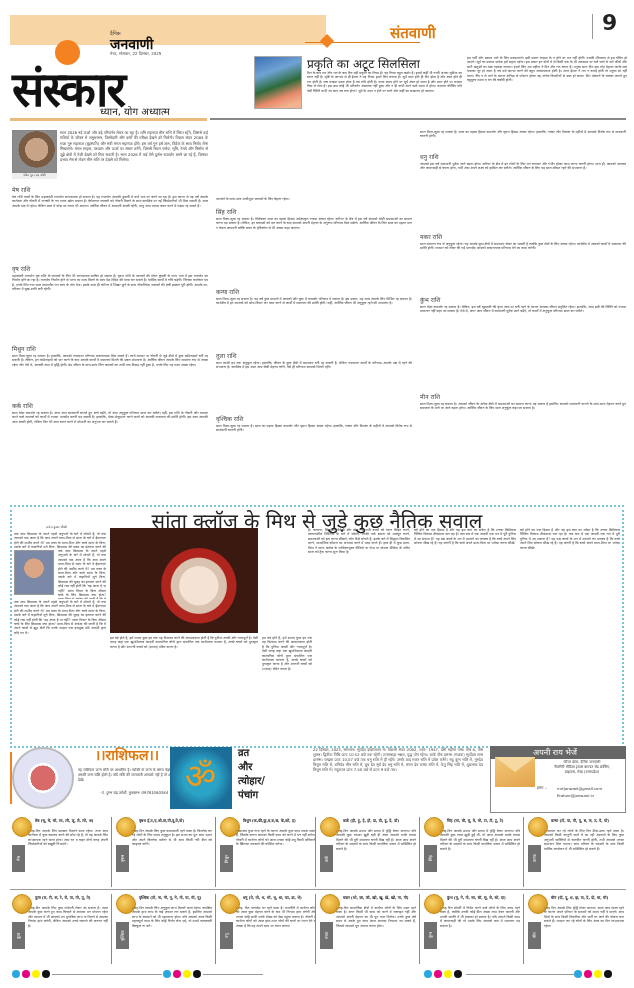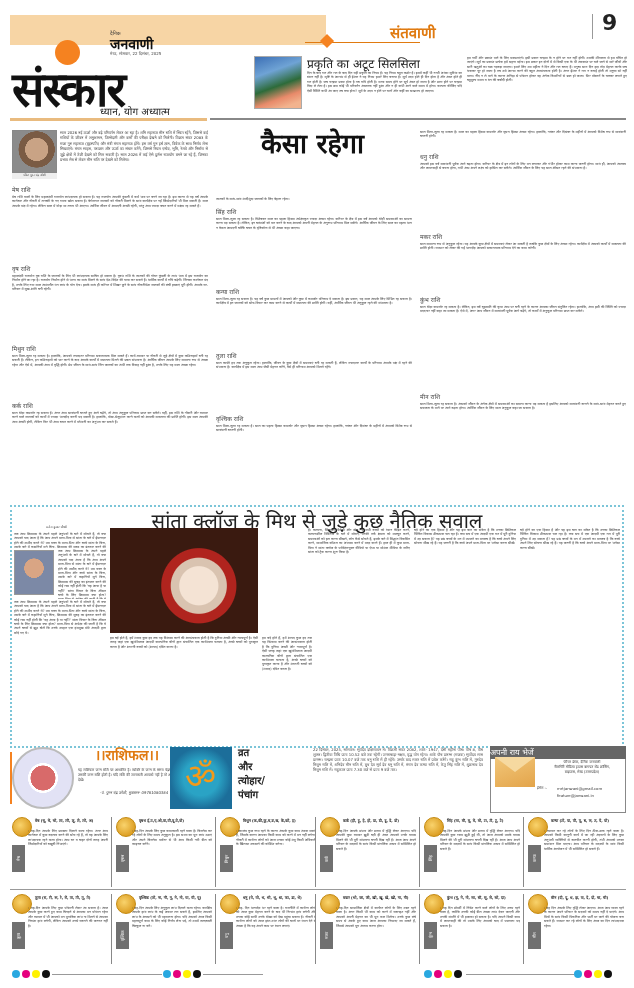--- a/index.html
+++ b/index.html
@@ -32,21 +32,21 @@
   .santa-title{left:10px;top:507px;width:614px;text-align:center;font-size:20px;color:#222;font-family:"DejaVu Serif",serif}
   .santa-img{left:110px;top:528px;width:148px;height:105px;background:radial-gradient(circle at 60% 55%,#f4e3d4 0 18%,#d9c3b0 19% 26%,#b0241e 27% 35%,#3a1a10 36%),#3b1d12}
   .santa-author{left:46px;top:525px;font-size:3px;font-family:"DejaVu Sans",sans-serif;color:#222}
   .writer-photo{left:14px;top:550px;width:40px;height:45px;background:radial-gradient(circle at 50% 40%,#d9a584 0 30%,#7c89a6 31%);border:1px solid #999}
   .rashifal-head{left:95px;top:745px;font-size:14px;color:#e07a10;font-family:"DejaVu Sans",sans-serif;font-weight:bold}
   .zodiac-wheel{left:12px;top:747px;width:62px;height:62px;border-radius:50%;background:radial-gradient(circle,#d86a6a 0 30%,#fff 31% 36%,#e2e2f5 37%);border:2px solid #bbb}
   .om-img{left:170px;top:747px;width:62px;height:62px;background:radial-gradient(circle,#2aa3c5 0 40%,#1c6e9a 70%)}
   .om{left:185px;top:752px;font-size:34px;color:#f39a1a;font-family:"DejaVu Sans",sans-serif}
   .vrat{left:238px;top:746px;font-size:10px;line-height:14px;font-weight:bold;color:#222;font-family:"DejaVu Sans",sans-serif}
   .feedback-box{left:490px;top:746px;width:136px;height:67px;border:1px solid #888}
-  .feedback-head{left:490px;top:746px;width:136px;height:13px;background:#666;color:#fff;font-size:8px;text-align:left;padding-right:6px;font-family:"DejaVu Sans",sans-serif}
+  .feedback-head{left:490px;top:746px;width:136px;height:13px;background:#666;color:#fff;font-size:8px;text-align:center;padding-right:6px;font-family:"DejaVu Sans",sans-serif}
   .envelope{left:495px;top:757px;width:40px;height:30px;background:linear-gradient(160deg,#f2c77a,#e3a44a)}
   .env-flap{left:495px;top:757px;width:0;height:0;border-left:20px solid transparent;border-right:20px solid transparent;border-top:15px solid #f6d9a0}
   .zcell{position:absolute;width:100px;height:70px}
   .zicon{position:absolute;width:20px;height:20px;border-radius:50%;background:radial-gradient(circle at 40% 40%,#f9d36c,#d18a08);border:1px solid #c48a10}
   .ztitle{position:absolute;font-size:3.8px;font-weight:bold;color:#222;font-family:"DejaVu Sans",sans-serif;line-height:5px}
   .zlabel{position:absolute;width:13px;height:27px;background:#707070;color:#fff;font-size:4px;writing-mode:vertical-rl;transform:rotate(180deg);text-align:center;font-family:"DejaVu Sans",sans-serif;display:flex;align-items:center;justify-content:center}
   .vsep{position:absolute;width:1px;background:#888}
   .reg-dot{position:absolute;width:8px;height:8px;border-radius:50%}
   .reg-line{position:absolute;height:1px;background:#999}
 </style>
@@ -73,21 +73,20 @@
 <div class="abs nature-title">प्रकृति का अटूट सिलसिला</div>
 <div class="abs tiny" style="left:307px;top:71px;width:155px;height:40px">दिन के बाद रात और रात के बाद दिन यही प्रकृति का नियम है। यह नियम बहुत कठोर है। इसमें कहीं भी नरमी अथवा सुविधा का स्थान नहीं है। सृष्टि के आरम्भ से ही ईश्वर ने यह नियम हमारे लिए बनाया है। सूर्य उदय होते ही दिन होता है और अस्त होते ही रात होती है। जब चन्द्रमा प्रकट होता है तब रात्रि होती है। सत्या समय होने पर सूर्य अस्त हो जाता है और प्रातः होने पर चन्द्रमा विदा ले लेता है। इस क्रम कोई भी परिवर्तन आजतक नहीं हुआ और न ही कभी आने वाले समय में होगा। कल्पना कीजिए यदि ऐसी स्थिति कभी आ जाए तब क्या होगा? सूर्य के उदय न होने पर चारों ओर कहीं का साम्राज्य हो जाएगा।</div>
 <div class="abs tiny" style="left:467px;top:56px;width:160px;height:58px">हम गर्मी और प्रकाश पाने के लिए छटपटाएंगे। इसी प्रकार चन्द्रमा के न होने पर रात नहीं होगी। उसकी शीतलता से हम वंचित हो जाएंगे। सूर्य का प्रकाश प्रत्येक हमें सहना पड़ेगा। इस प्रकार इन दोनों में से किसी एक के भी अवकाश पर चले जाने से सारे जीवों और सारी ऋतुओं का चक्र गड़बड़ा जाएगा। हमारे लिए उस महीना ने दिन और रात बनाए हैं। मनुष्य सारा दिन हाड़ तोड़ मेहनत करके जब थककर चूर हो जाता है तब उसे आराम करने की बहुत आवश्यकता होती है। अगर ईश्वर ने रात न बनाई होती तो मनुष्य सो नहीं पाता। नींद न ले पाने के कारण अनिद्रा से परेशान होकर वह अनेक बिमारियों से ग्रस्त हो जाता। फिर डॉक्टरों के चक्कर लगाते हुए बहुमूल्य समय व धन की बर्बादी होती।</div>
 <div class="abs rule" style="left:210px;top:118px;width:416px;height:2px;background:#888"></div>
 
 <div class="abs author-photo"></div>
 <div class="abs author-caption">पंडित पूरन चंद्र जोशी</div>
 <div class="abs small" style="left:60px;top:130px;width:148px;height:50px;font-size:3.8px;line-height:5.4px">साल 2026 नई ऊर्जा और बड़े परिवर्तन लेकर आ रहा है। शनि महाराज मीन राशि में स्थित रहेंगे, जिससे कई राशियों के जीवन में अनुशासन, जिम्मेदारी और कर्मों की परीक्षा देखने को मिलेगी। विक्रम संवत 2083 के राजा गुरु महाराज (बृहस्पति) और मंत्री मंगल महाराज होंगे। इस वर्ष गुरु हर्ष ज्ञान, विवेक के साथ निर्णय लेना सिखाएंगे। मंगल साहस, पराक्रम और ऊर्जा का संचार करेंगे, जिससे रियल एस्टेट, भूमि, रेलवे और निर्माण से जुड़े क्षेत्रों में तेजी देखने को मिल सकती है। साल 2026 में कई ऐसे दुर्लभ राजयोग बनने जा रहे हैं, जिनका प्रभाव मेष से लेकर मीन राशि पर देखने को मिलेगा।</div>
 
 <div class="abs main-title">
-  <div>कैसा रहेगा</div>
 </div>
 <div class="abs tiny" style="left:216px;top:197px;width:190px;height:6px">जातकों के साथ-साथ शादीशुदा जातकों के लिए बेहतर रहेगा।</div>
 
 <div class="rashi-h" style="left:12px;top:186px">मेष राशि</div>
 <div class="abs tiny" style="left:12px;top:195px;width:196px;height:35px">मेष राशि वालों के लिए महालक्ष्मी राजयोग लाभदायक हो सकता है। यह राजयोग आपकी कुंडली में कर्म भाव पर बनने जा रहा है। इस कारण से यह वर्ष आपके कारोबार और नौकरी में तरक्की के नए रास्ता खोल सकता है। बेरोजगार जातकों को नौकरी मिलने के साथ कार्यक्षेत्र पर नई जिम्मेदारियाँ भी मिल सकती हैं। साल आपके पक्ष में रहेगा। लेकिन साल में थोड़ा सा तनाव भी आएगा। आर्थिक जीवन में आमदनी अच्छी रहेगी, परंतु आप ज्यादा बचत करने में सक्षम रह सकते हैं।</div>
 <div class="rashi-h" style="left:12px;top:265px">वृष राशि</div>
 <div class="abs tiny" style="left:12px;top:274px;width:196px;height:66px">महालक्ष्मी राजयोग वृष राशि के जातकों के लिए भी लाभदायक साबित हो सकता है। वृषभ राशि के जातकों की गोचर कुंडली के लाभ भाव में इस राजयोग का निर्माण होने जा रहा है। राजयोग निर्माण होने से भाग्य का साथ मिलने के साथ देश-विदेश की यात्रा कर सकते हैं। धार्मिक कार्यों में रुचि बढ़ेगी। जिनका कारोबार मंद है, उनके लिए नया साल आशातीत धन लाभ के योग देगा। इसके साथ ही करियर में शिखर छूने के साथ नौकरीपेशा जातकों की लंबी इच्छाएं पूरी होंगी। आपके घर-परिवार में सुख-शांति बनी रहेगी।</div>
 <div class="rashi-h" style="left:12px;top:345px">मिथुन राशि</div>
 <div class="abs tiny" style="left:12px;top:354px;width:196px;height:46px">साल मिला-जुला रह सकता है। हालांकि, आपको ज्यादातर परिणाम सकारात्मक मिल सकते हैं। कार्य-व्यापार या नौकरी से जुड़े क्षेत्रों में कुछ कठिनाइयाँ बनी रह सकती हैं। लेकिन, इन कठिनाइयों को पार करने के बाद आपके कार्यों में सफलता मिलने की प्रबल संभावना है। आर्थिक जीवन आपके लिए सामान्य रूप से अच्छा रहेगा और ऐसे में, आपकी आय में वृद्धि होगी। प्रेम जीवन के साथ-साथ जिन जातकों का अभी तक विवाह नहीं हुआ है, उनके लिए यह साल अच्छा रहेगा।</div>
 <div class="rashi-h" style="left:12px;top:402px">कर्क राशि</div>

